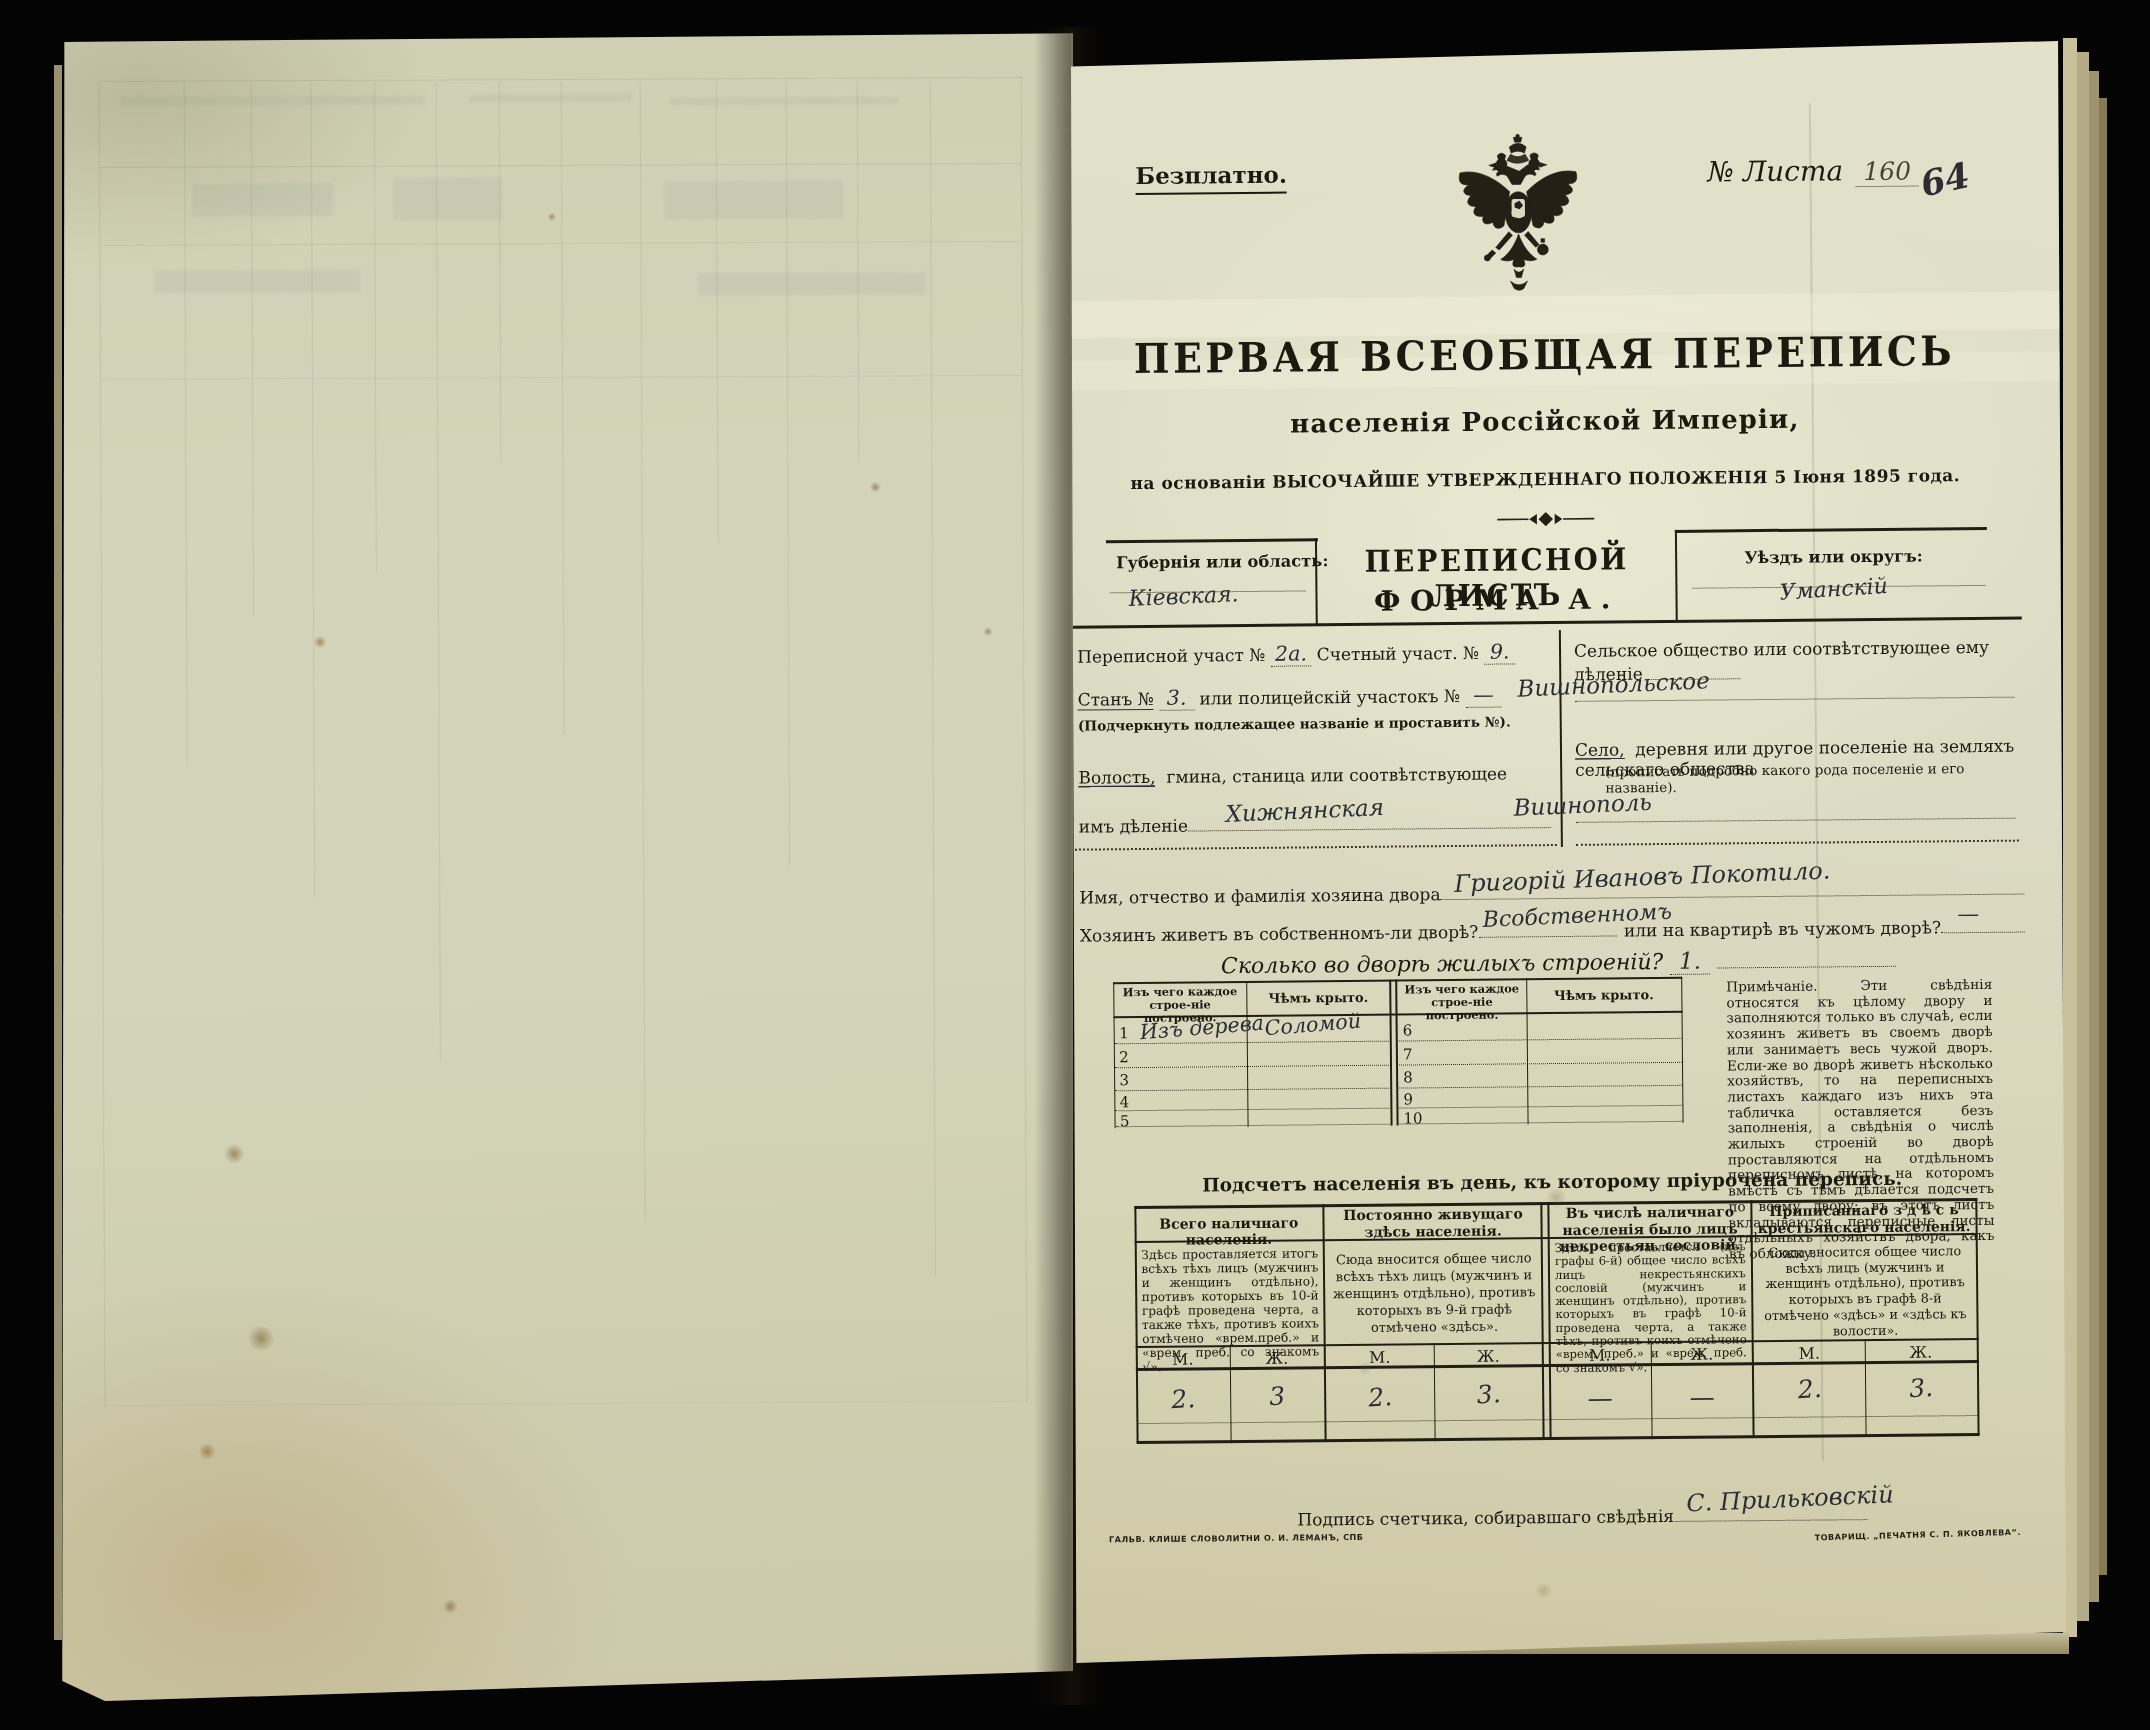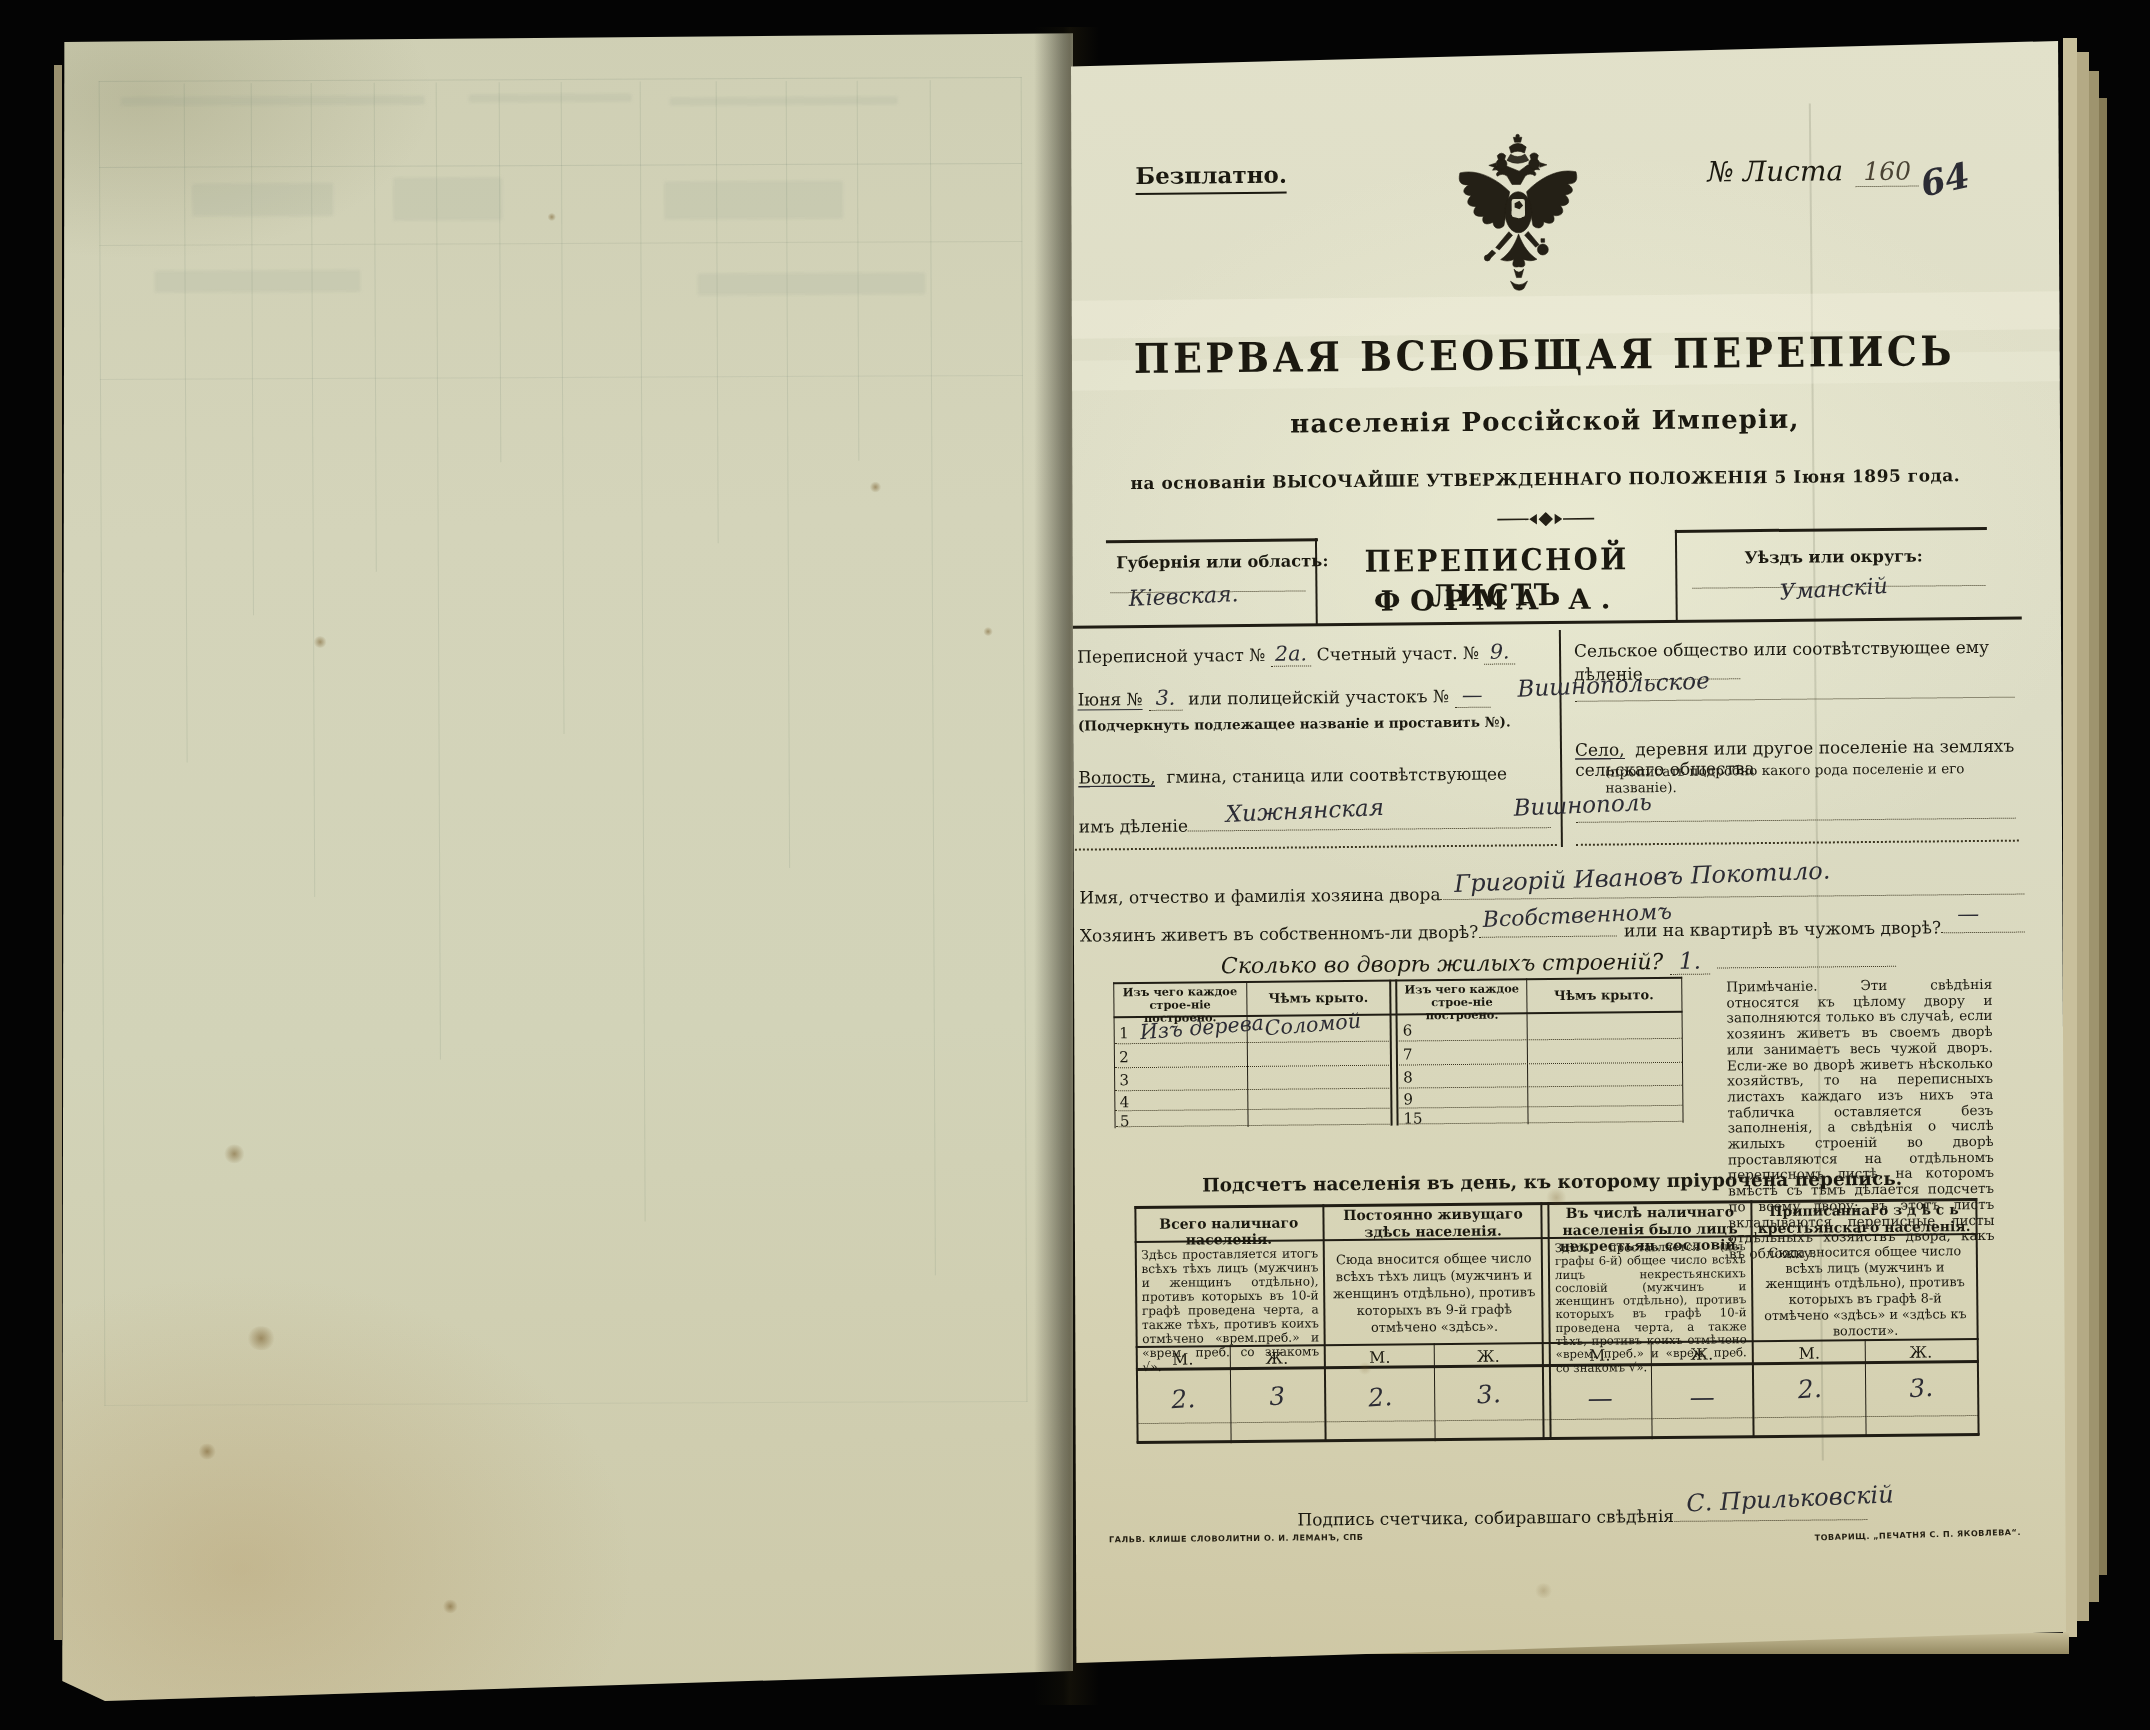--- a/index.html
+++ b/index.html
@@ -192,21 +192,21 @@
 
     <div class="vline" style="left:490px;top:589px;width:1.6px;height:217px;"></div>
 
     <div class="abs print" style="left:8.1px;top:598px;font-size:17px;">
       <span>Переписной участ  №</span>
       <span class="hw" style="font-size:20.6px;padding:0 4.3px;border-bottom:1.6px dotted #3a341f;">2а.</span>
       <span>Счетный участ. №</span>
       <span class="hw" style="font-size:20.6px;padding:0 5.4px;border-bottom:1.6px dotted #3a341f;">9.</span>
     </div>
     <div class="abs print" style="left:8.1px;top:641px;font-size:17px;">
-      <span style="border-bottom:1.6px solid #2c2c34;">Іюня  №</span>
+      <span style="border-bottom:1.6px solid #2c2c34;">Станъ  №</span>
       <span class="hw" style="font-size:20.6px;padding:0 7.6px;border-bottom:1.6px dotted #3a341f;">3.</span>
       <span>или полицейскій  участокъ  №</span>
       <span class="hw" style="font-size:20.6px;padding:0 7.6px;border-bottom:1.6px dotted #3a341f;">—</span>
     </div>
     <div class="abs print b" style="left:8.1px;top:672px;font-size:13.6px;">(Подчеркнуть подлежащее названіе и проставить №).</div>
     <div class="abs print" style="left:8.1px;top:722px;font-size:17px;">
       <span style="box-shadow:inset 0 -1.6px 0 #2c2c34;">Волость,</span>
       <span>&nbsp;гмина,  станица  или  соотвѣтствующее</span>
     </div>
     <div class="abs print row" style="left:8.1px;top:764px;width:472px;font-size:17px;">
@@ -285,21 +285,21 @@
       <div class="abs print" style="left:5.4px;top:42px;font-size:15px;">1</div>
       <div class="abs print" style="left:5.4px;top:66px;font-size:15px;">2</div>
       <div class="abs print" style="left:5.4px;top:89px;font-size:15px;">3</div>
       <div class="abs print" style="left:5.4px;top:111px;font-size:15px;">4</div>
       <div class="abs print" style="left:5.4px;top:130px;font-size:15px;">5</div>
 
       <div class="abs print" style="left:289px;top:42px;font-size:15px;">6</div>
       <div class="abs print" style="left:289px;top:66px;font-size:15px;">7</div>
       <div class="abs print" style="left:289px;top:89px;font-size:15px;">8</div>
       <div class="abs print" style="left:289px;top:111px;font-size:15px;">9</div>
-      <div class="abs print" style="left:289px;top:130px;font-size:15px;">15</div>
+      <div class="abs print" style="left:289px;top:130px;font-size:15px;">10</div>
 
       <div class="abs hw" style="left:26px;top:34px;font-size:20.6px;transform:rotate(-4deg);">Изъ дерева</div>
       <div class="abs hw" style="left:151px;top:31.5px;font-size:20.6px;transform:rotate(-4deg);">Соломой</div>
     </div>
 
     <div class="abs print just" style="left:654px;top:940px;width:266px;font-size:13.6px;line-height:15.7px;">Примѣчаніе. Эти свѣдѣнія относятся къ цѣлому двору и заполняются только въ случаѣ, если хозяинъ живетъ въ своемъ дворѣ или занимаетъ весь чужой дворъ. Если-же во дворѣ живетъ нѣсколько хозяйствъ, то на переписныхъ листахъ каждаго изъ нихъ эта табличка оставляется безъ заполненія, а свѣдѣнія о числѣ жилыхъ строеній во дворѣ проставляются на отдѣльномъ переписномъ листѣ, на которомъ вмѣстѣ съ тѣмъ дѣлается подсчетъ по всему двору; въ этотъ листъ вкладываются переписные листы отдѣльныхъ хозяйствъ двора, какъ въ обложку.</div>
 
     <div class="abs print b center" style="left:0;top:1130px;width:956px;font-size:18.5px;">Подсчетъ населенія въ день, къ которому пріурочена перепись.</div>
 
     <div class="abs" style="left:60px;top:1161px;width:843px;height:237px;">

